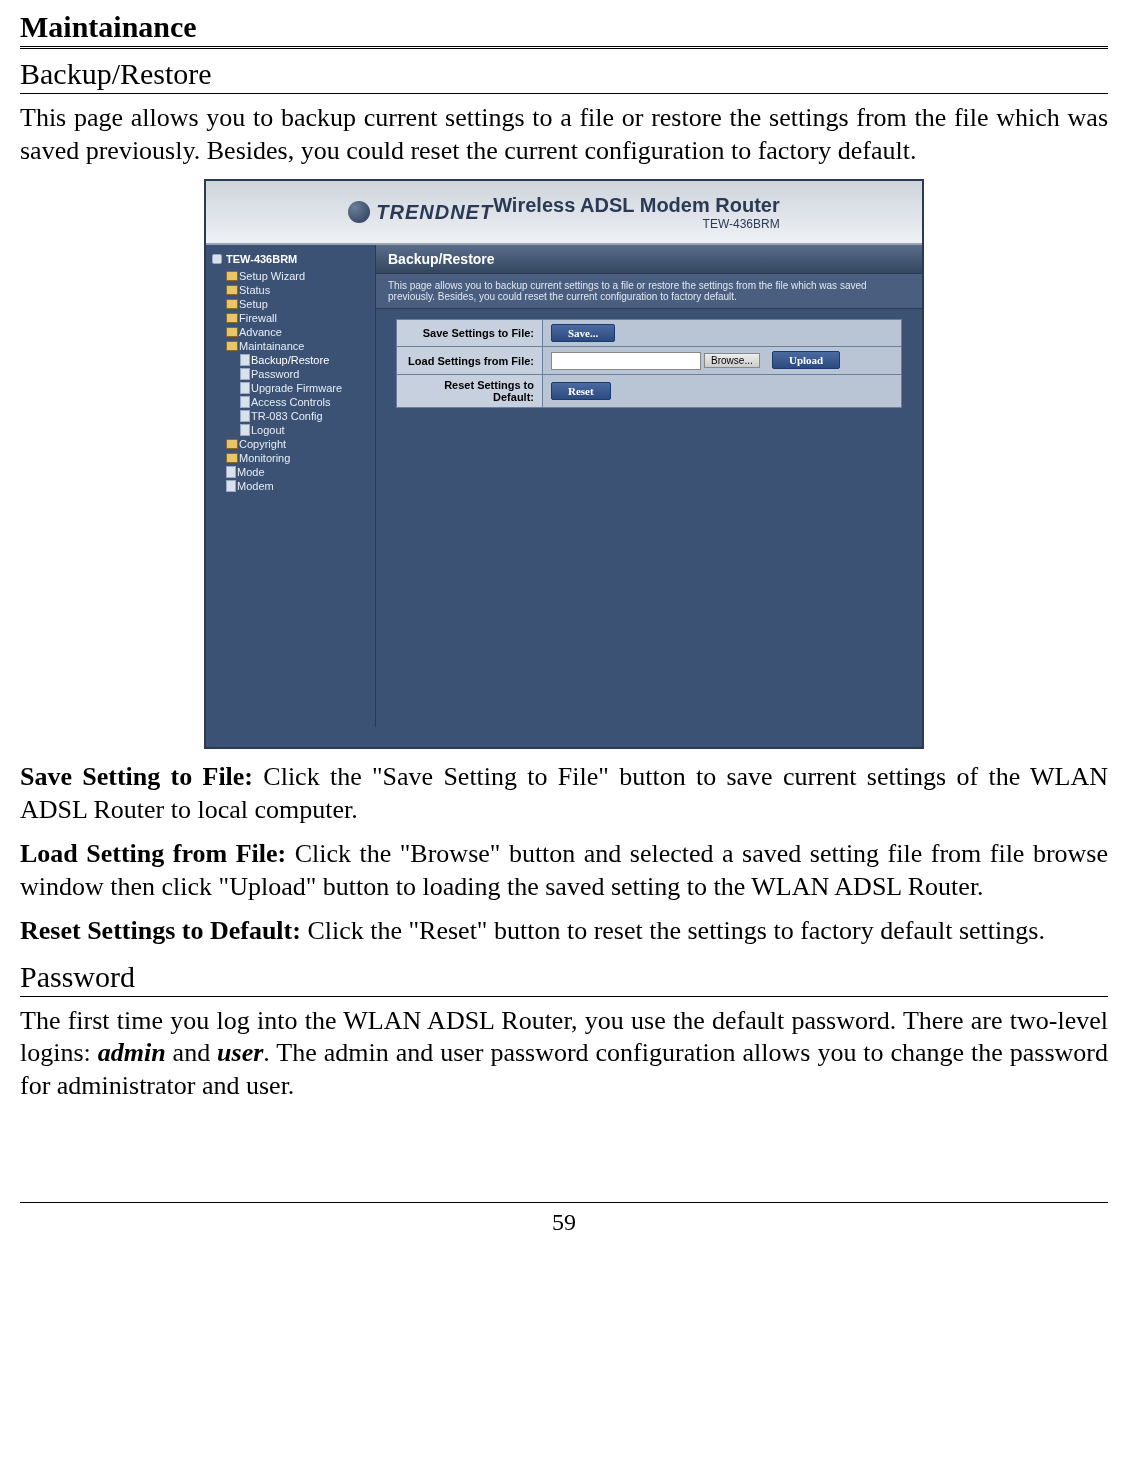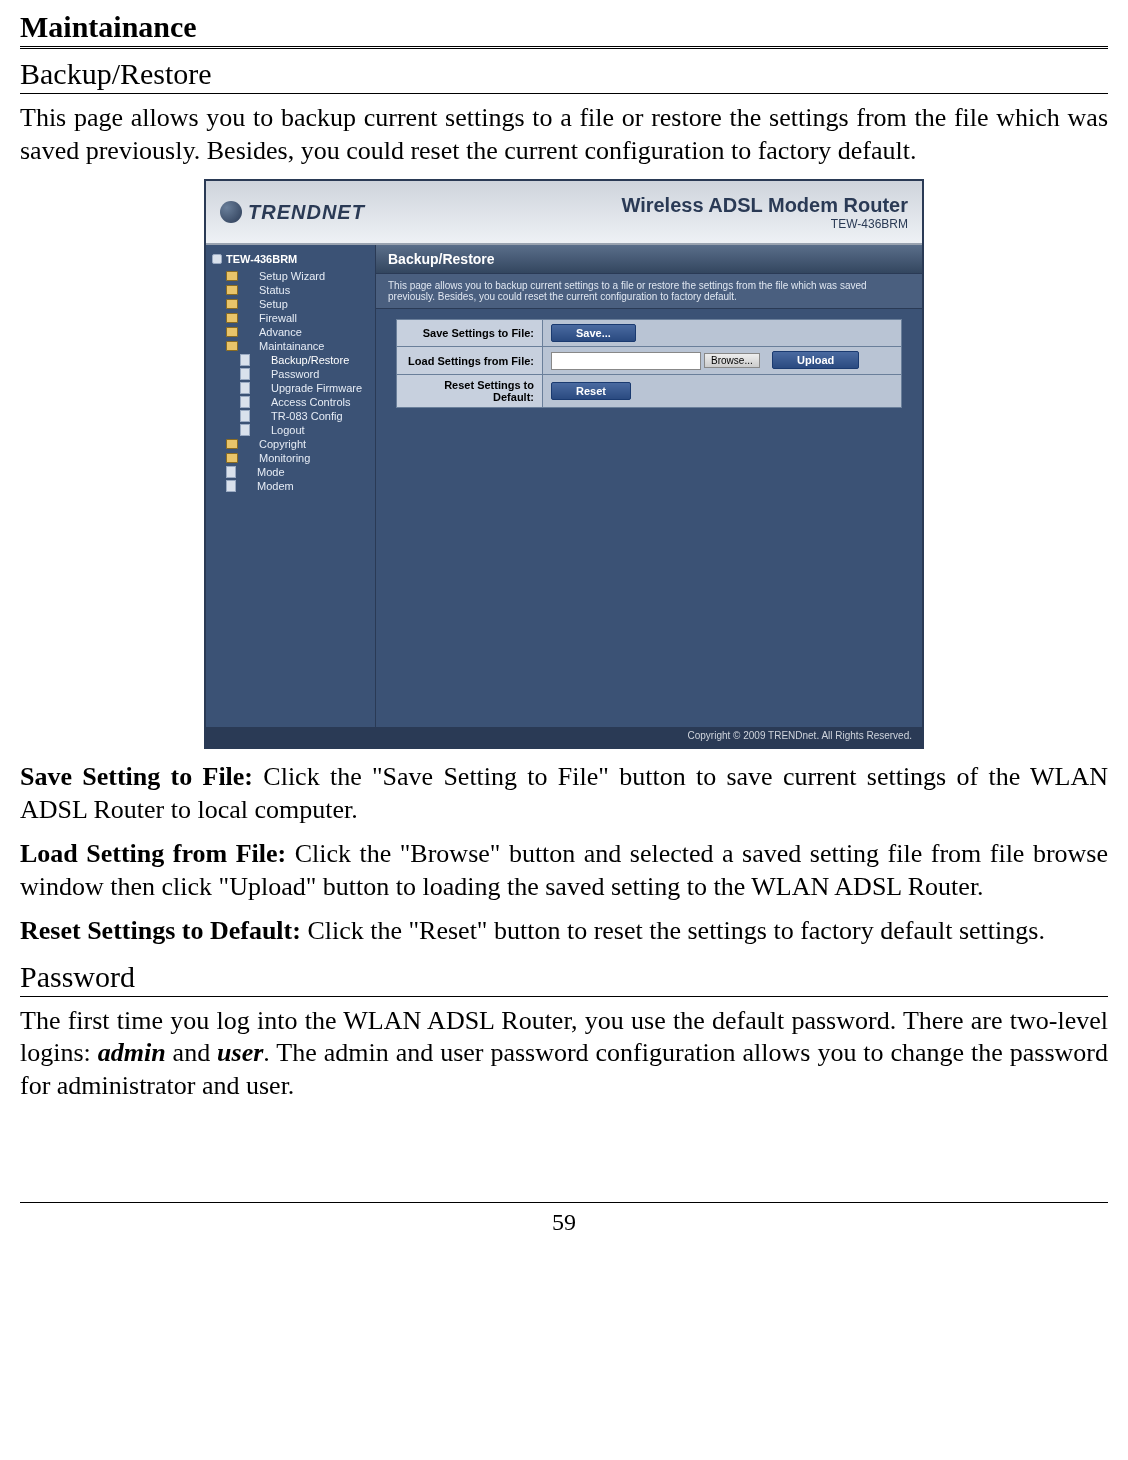--- a/index.html
+++ b/index.html
@@ -46,21 +46,21 @@
       font-family: Arial, sans-serif;
       font-size: 11px;
       color: #fff;
       overflow: hidden;
     }
     .rui-header {
       height: 64px;
       background: linear-gradient(#cfd4dc, #eef1f5);
       display: flex;
       align-items: center;
-      justify-content: space-between;
+      justify-content: center;
       padding: 0 14px;
       border-bottom: 2px solid #9aa3b0;
     }
     .rui-logo {
       display: flex; align-items: center; gap: 6px;
       color: #2a3a55; font-weight: bold; font-size: 20px;
       font-style: italic;
       letter-spacing: 1px;
     }
     .rui-logo-dot {
@@ -76,21 +76,21 @@
       height: calc(100% - 64px - 20px);
     }
     .rui-sidebar {
       width: 170px;
       background: #3b5275;
       padding: 8px 6px;
       border-right: 1px solid #2a3a55;
       font-size: 11px;
     }
     .tree-root { font-weight: bold; margin-bottom: 4px; display:flex; align-items:center; gap:4px;}
-    .tree-item { display:flex; align-items:center; gap:21px; padding: 1px 0 1px 14px; color:#e6ecf5; cursor:pointer; }
+    .tree-item { display:flex; align-items:center; gap:1px; padding: 1px 0 1px 14px; color:#e6ecf5; cursor:pointer; }
     .tree-item.sub { padding-left: 28px; }
     .tree-item.sub.active { color:#fff; }
     .folder-icon { width:12px; height:10px; background:#e8c46a; border:1px solid #8a6b20; display:inline-block; border-radius:1px;}
     .doc-icon { width:10px; height:12px; background:#d9e1ec; border:1px solid #9aaac2; display:inline-block;}
     .node-icon { width:10px; height:10px; background:#d9e1ec; border:1px solid #9aaac2; display:inline-block; border-radius:2px;}
     .rui-main {
       flex: 1;
       background: #3b5275;
       padding: 0;
     }
@@ -124,22 +124,22 @@
     .form-table td.label {
       text-align: right;
       width: 146px;
       font-weight: bold;
       background: #c7d0de;
     }
     .btn-blue {
       display:inline-block;
       background: linear-gradient(#4a6aa0, #2a4a80);
       color:#fff; border:1px solid #1a3a70;
-      padding: 2px 24px; font-size: 11px;
-      font-weight:bold; cursor:pointer; border-radius:2px;
+      padding: 2px 16px; font-size: 11px;
+      font-weight:bold; cursor:pointer; border-radius:2px;font-family:Liberation Serif, serif;
     }
     .btn-gray {
       display:inline-block;
       background: linear-gradient(#eee, #ccc);
       color:#000; border:1px solid #888;
       padding: 1px 6px; font-size: 10px; cursor:pointer;
     }
     .file-input {
       width: 150px; height:18px; border:1px solid #888;
       background:#fff; display:inline-block; vertical-align:middle;
@@ -278,21 +278,20 @@
           <tr>
             <td class="label">Reset Settings to Default:</td>
             <td>
               <span class="btn-blue">Reset</span>
             </td>
           </tr>
         </tbody>
           </table>
       </div>
     </div>
-    <div class="rui-footer">Copyright © 2009 TRENDnet. All Rights Reserved.</div>
   </div>
 </div>
 
 <p class="body-text">
   <span class="bold">Save Setting to File:</span><span> Click the "Save Setting to File" button to save current settings of the WLAN ADSL Router to local computer.</span>
 </p>
 
 <p class="body-text">
   <span class="bold">Load Setting from File:</span><span> Click the "Browse" button and selected a saved setting file from file browse window then click "Upload" button to loading the saved setting to the WLAN ADSL Router.</span>
 </p>

